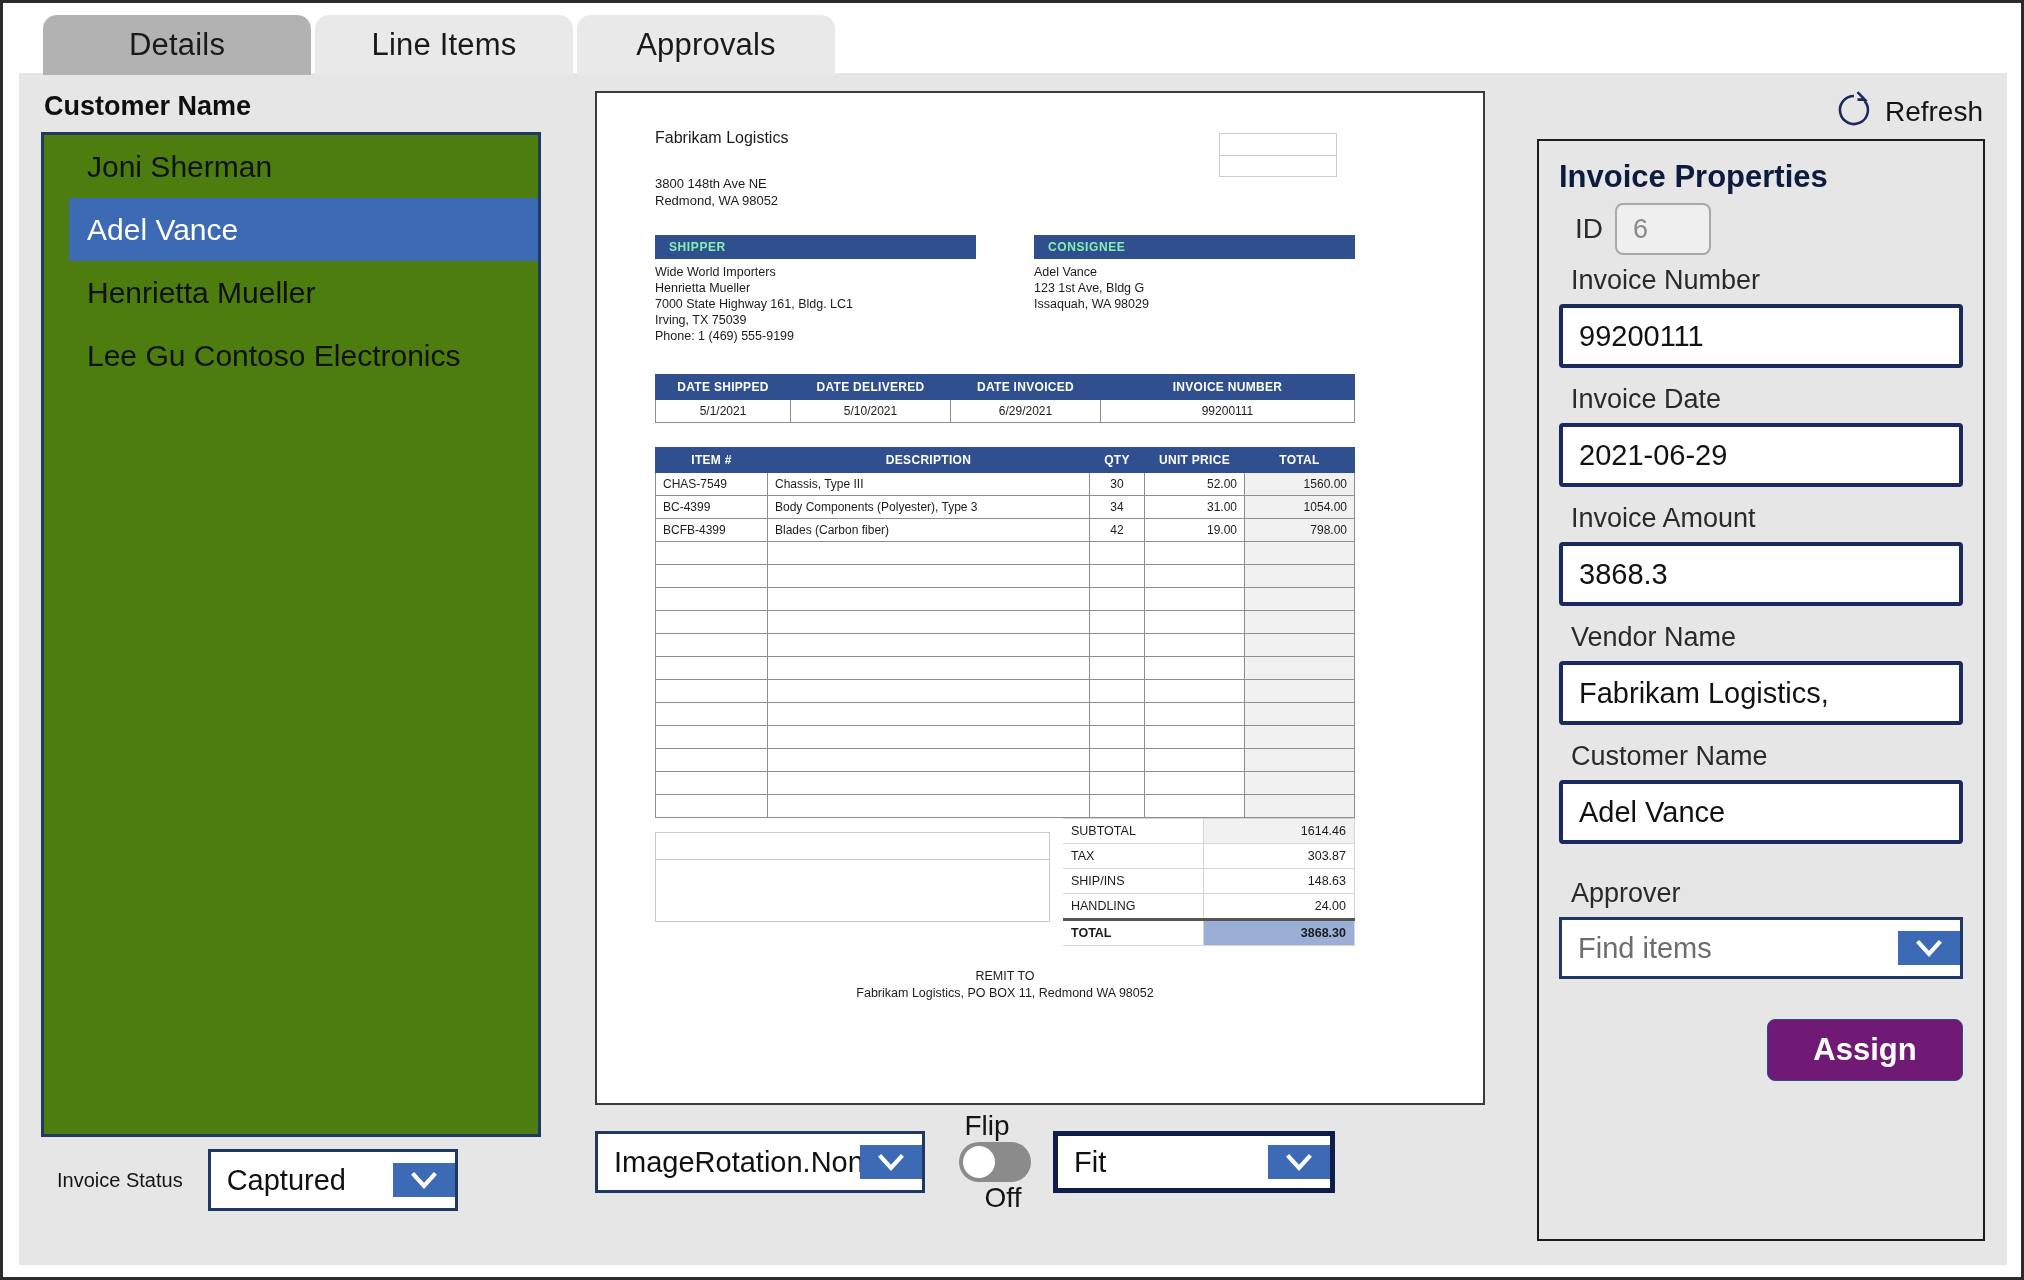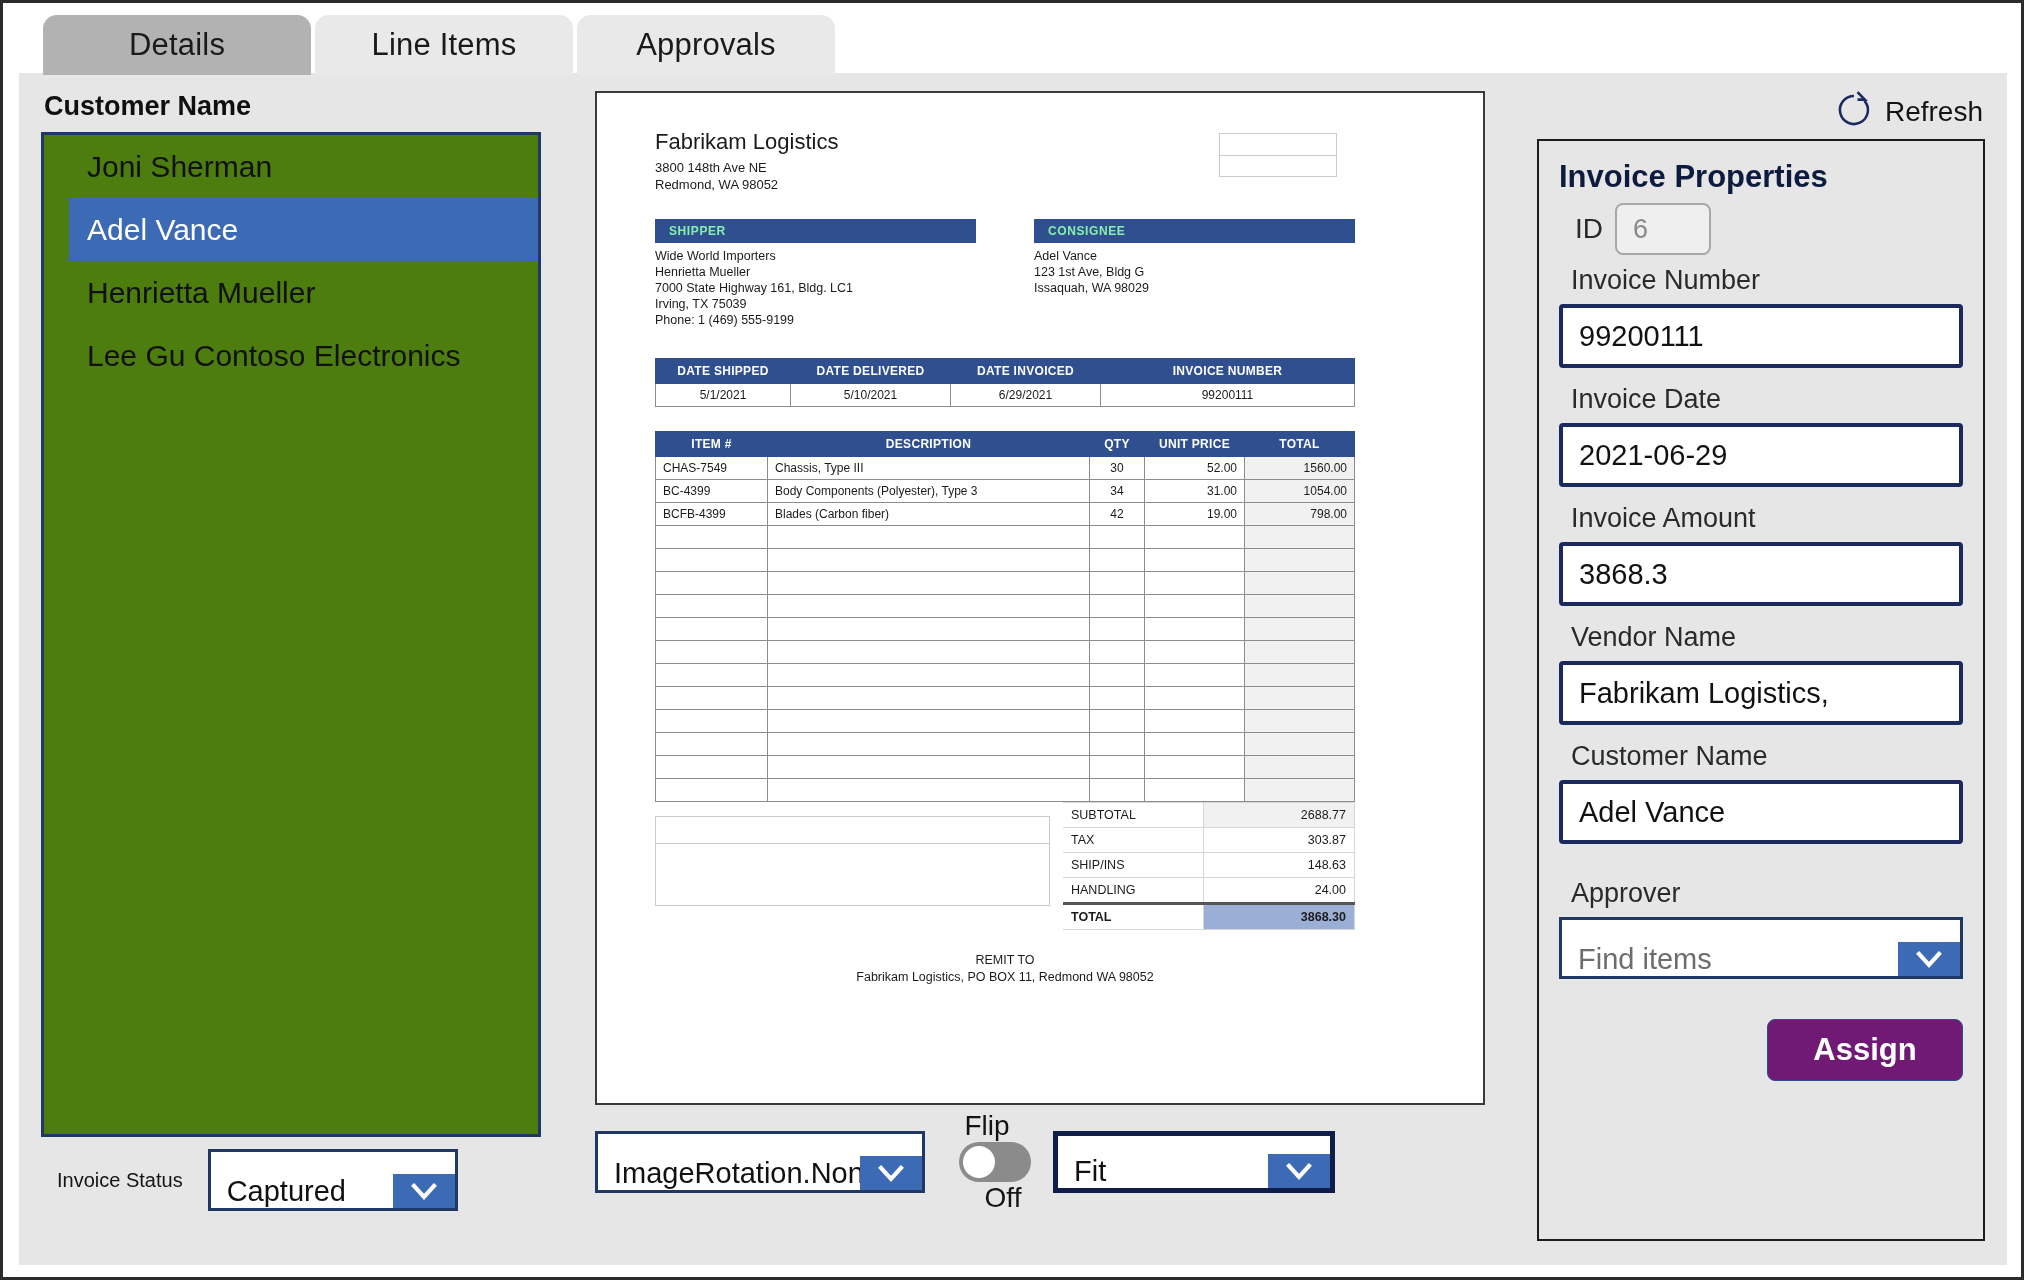--- a/index.html
+++ b/index.html
@@ -91,21 +91,21 @@
   }
   #status-label {
     font-size: 20px; color: #141414;
     margin-left: 16px; margin-right: 25px;
     white-space: nowrap;
   }
 
   
   .combo {
     display: flex;
-    align-items: flex-end;
+    align-items: center;
     background: #ffffff;
     border: 3px solid #1f3864;
     height: 62px;
     cursor: pointer;
   }
   .combo.thick { border-width: 5px; border-color: #111d49; }
   .combo .ctext {
     flex: 1;
     display: flex; align-items: center;
     padding-left: 16px;
@@ -130,21 +130,21 @@
     background: #ffffff;
     border: 2px solid #3a3a3a;
   }
   #doc {
     position: absolute;
     left: 58px; top: 36px;
     width: 700px;
     font-family: "Liberation Sans", sans-serif;
     color: #1b1b1b;
   }
-  #doc-title { font-size: 22px; margin-bottom: 4px; }
+  #doc-title { font-size: 16px; margin-bottom: 28px; }
   .doc-addr { font-size: 13px; line-height: 17px; }
 
   #logo-box {
     position: absolute; right: 18px; top: 4px;
     width: 118px; height: 44px;
     border: 1px solid #cbcbcb;
   }
   #logo-box .divline {
     position:absolute; left:0; top:50%; width:100%;
     border-top:1px solid #cbcbcb;
@@ -515,21 +515,21 @@
 
         <div id="tot-wrap">
           <div id="note-box">
             <div class="divline"></div>
           </div>
           <div id="totals">
             <table class="tot-tbl">
               <tbody>
                   <tr class="sub">
                 <td class="lbl">SUBTOTAL</td>
-                <td class="val">2688.77</td>
+                <td class="val">1614.46</td>
               </tr>
               <tr>
                 <td class="lbl">TAX</td>
                 <td class="val">303.87</td>
               </tr>
               <tr>
                 <td class="lbl">SHIP/INS</td>
                 <td class="val">148.63</td>
               </tr>
               <tr>

